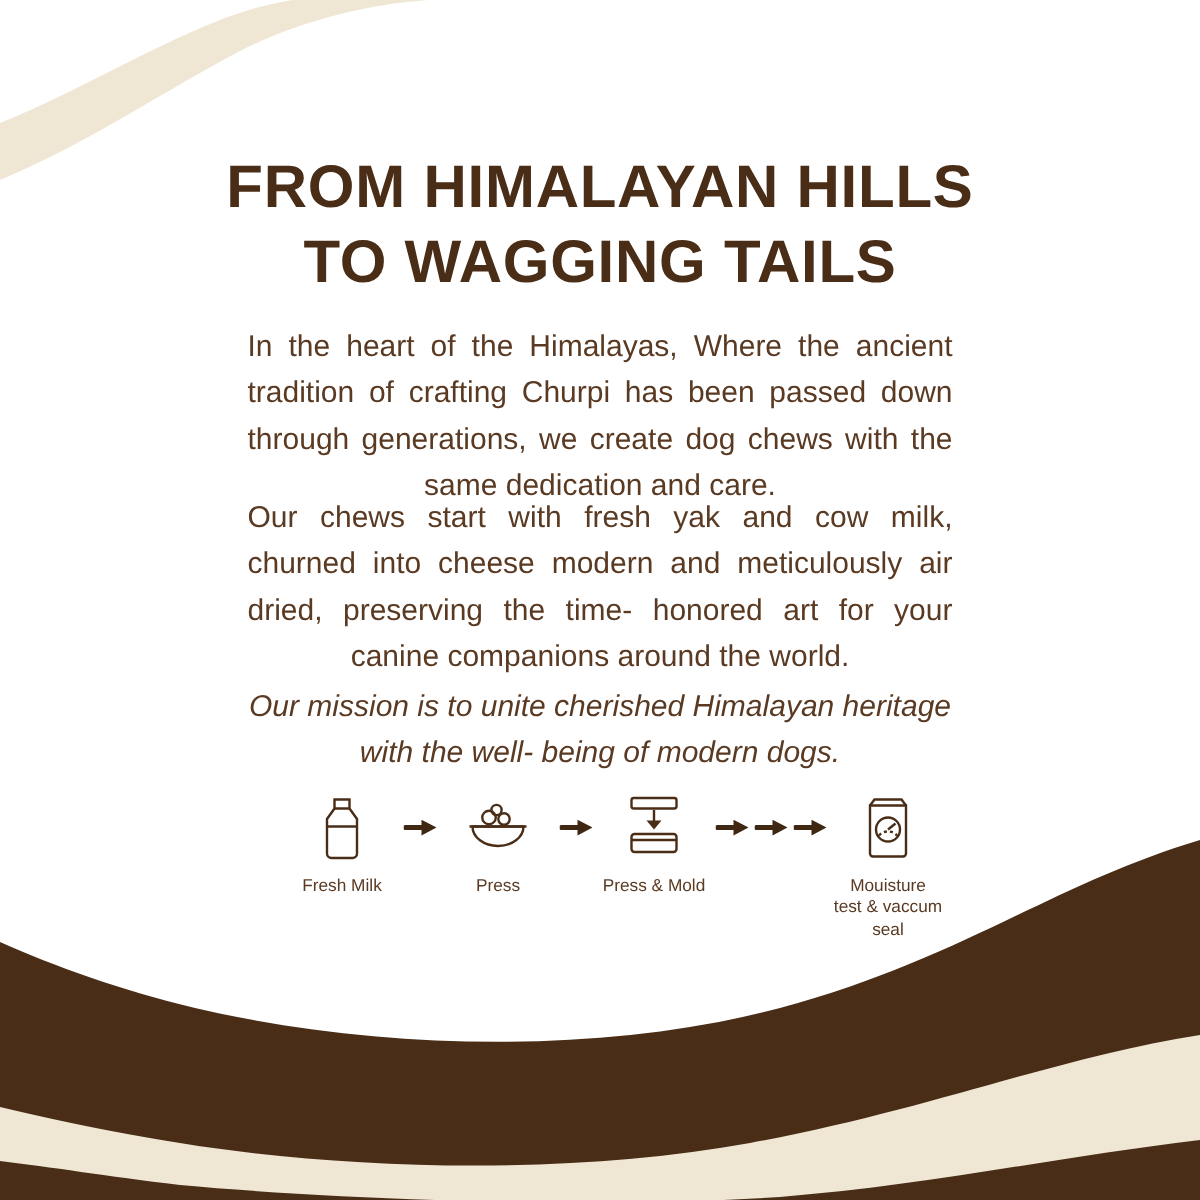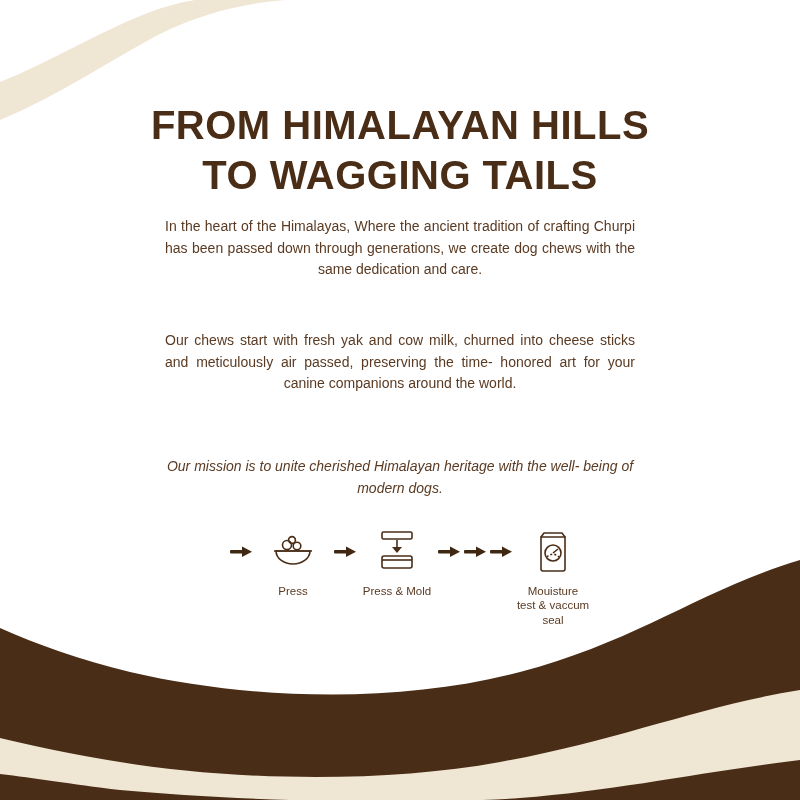--- a/index.html
+++ b/index.html
@@ -45,21 +45,21 @@
     font-size: 40px;
     line-height: 1.25;
     letter-spacing: 0.5px;
   }
   .headline .line2 {
     display: block;
   }
   .para {
     position: absolute;
     color: #5a3a22;
-    font-size: 14px;
+    font-size: 20px;
     line-height: 1.55;
     text-align: center;
     width: 470px;
     left: 165px;
   }
   .para.p1 { top: 216px; text-align: justify; text-align-last: center; }
   .para.p2 { top: 330px; text-align: justify; text-align-last: center; }
   .para.p3 {
     top: 456px;
     font-style: italic;
@@ -124,25 +124,35 @@
   </svg>
 
   <div class="content">
 
     <div class="headline">
       <span>FROM HIMALAYAN HILLS</span>
       <span class="line2">TO WAGGING TAILS</span>
     </div>
 
     <div class="para p1">In the heart of the Himalayas, Where the ancient tradition of crafting Churpi has been passed down through generations, we create dog chews with the same dedication and care.</div>
-    <div class="para p2">Our chews start with fresh yak and cow milk, churned into cheese sticks and meticulously air passed, preserving the time- honored art for your canine companions around the world.</div>
+    <div class="para p2">Our chews start with fresh yak and cow milk, churned into cheese modern and meticulously air dried, preserving the time- honored art for your canine companions around the world.</div>
     <div class="para p3">Our mission is to unite cherished Himalayan heritage with the well- being of modern dogs.</div>
 
     <div class="process">
 
+      <div class="step">
+        <div class="icon">
+          <svg width="34" height="44" viewBox="0 0 34 44" fill="none" stroke="#4a2d16" stroke-width="1.6">
+            <path d="M12 3 h10 v6 l5 7 v23 a3 3 0 0 1 -3 3 h-14 a3 3 0 0 1 -3 -3 v-23 l5 -7 z"></path>
+            <path d="M7 21 h20"></path>
+            <path d="M12 9 h10"></path>
+          </svg>
+        </div>
+        <div class="label">Fresh Milk</div>
+      </div>
 
       <div class="arrow">
         <svg width="22" height="12" viewBox="0 0 22 12" fill="#3f2712">
           <rect x="0" y="4" width="14" height="3.4" rx="1"></rect>
           <polygon points="12,0.5 22,5.7 12,11"></polygon>
         </svg>
       </div>
 
       <div class="step">
         <div class="icon">

